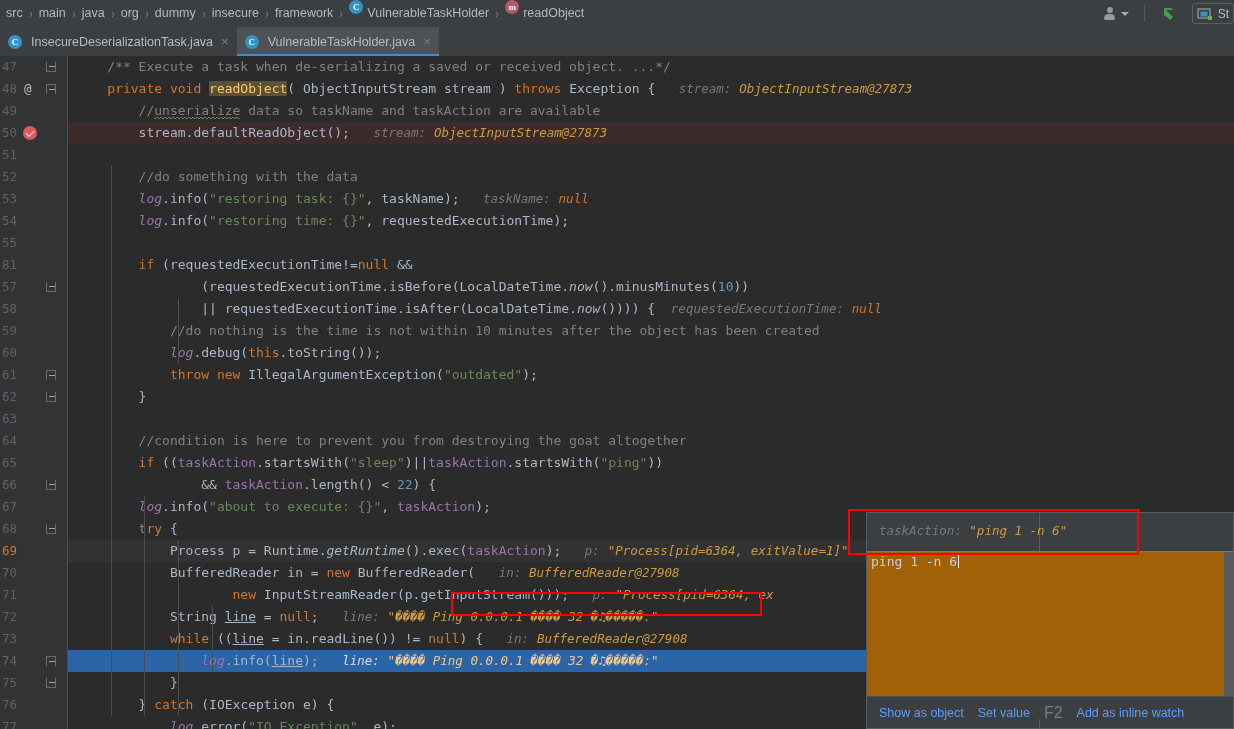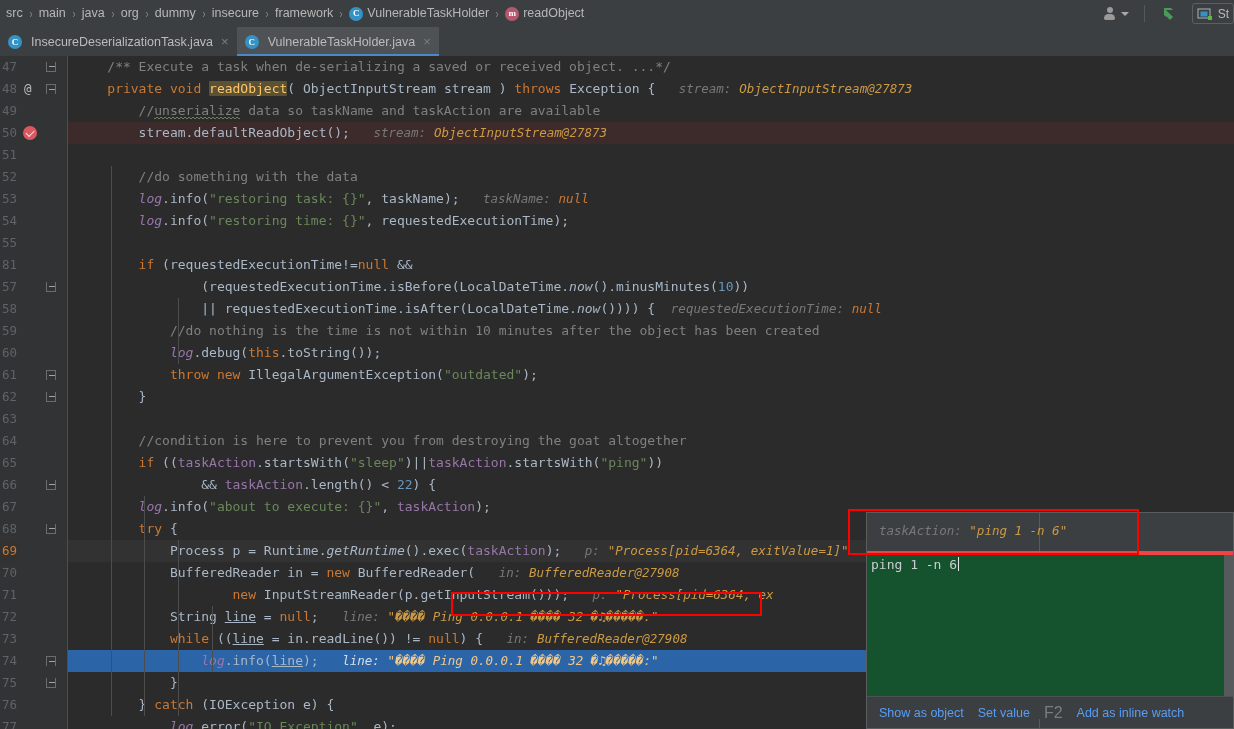--- a/index.html
+++ b/index.html
@@ -28,21 +28,21 @@
     display: flex;
     align-items: center;
     padding-left: 4px;
     font-size: 12.5px;
     color: #bbbbbb;
     white-space: nowrap;
     overflow: hidden;
   }
   .crumb {
     display: flex;
-    align-items: center;
+    align-items: flex-start;
     padding: 0 2px;
     color: #b7b7b7;
     font-size: 12.5px;
     line-height: 27px;
   }
   .crumb-sep {
     color: #888888;
     font-size: 12px;
     padding: 0 4px;
     transform: scaleX(0.75);
@@ -366,22 +366,22 @@
     font-style: italic;
   }
   .popup-vdivider {
     position: absolute;
     left: 172px; top: 0;
     width: 1px; height: 100%;
     background: #585b5c;
   }
   .popup-editor {
     flex: 1;
-    background: #14532d;
-    border-top: 4px solid #ef4444;
+    background: #a16207;
+    border-top: 1px solid #ef4444;
     position: relative;
     overflow: hidden;
   }
   .popup-value-line {
     position: absolute;
     left: 4px; top: 0px;
     font-family: "DejaVu Sans Mono", monospace;
     font-size: 13px;
     color: #c8cdd0;
     white-space: pre;

